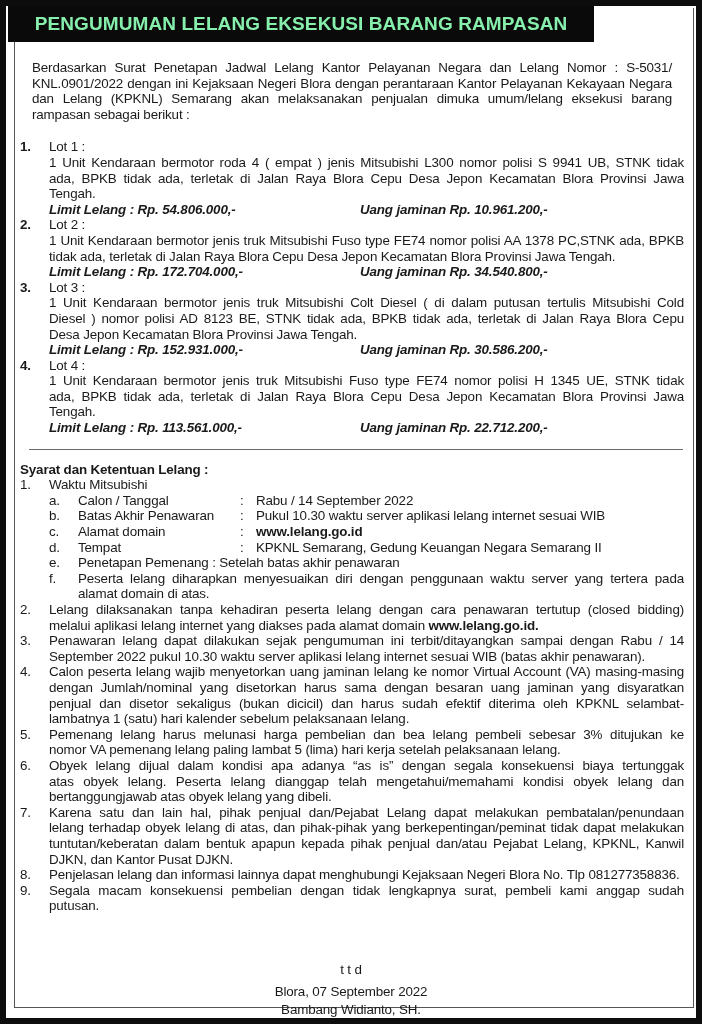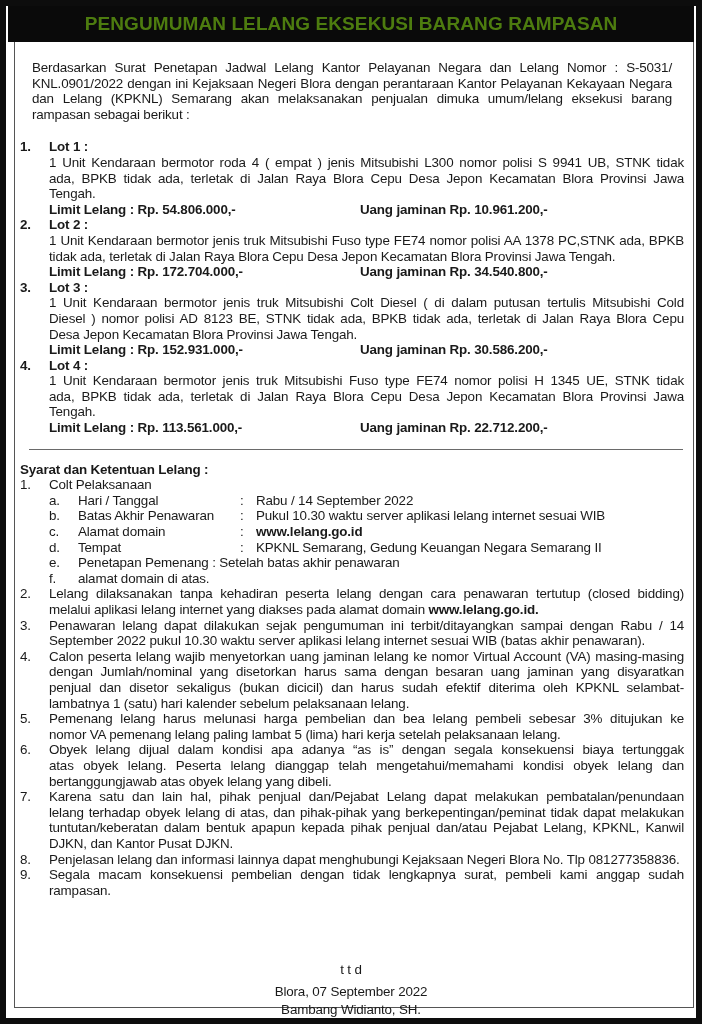--- a/index.html
+++ b/index.html
@@ -11,35 +11,35 @@
     .inner {
       position: absolute; left: 8px; top: 2px; right: 2px; bottom: 10px;
       border: 1px solid #555; border-top: none; box-sizing: border-box;
     }
     .doc {
       position: absolute; left: 0; top: 0; width: 702px; height: 1024px;
       font-family: "Liberation Sans", sans-serif; color: #1a1a1a;
       font-size: 13.4px; line-height: 15.6px; letter-spacing: -0.15px;
     }
     .title-bar {
-      position: absolute; left: 8px; top: 6px; width: 686px; height: 36px;
-      background: #0a0a0a; color: #4d7c0f; text-align: center;
+      position: absolute; left: 8px; top: 6px; width: 586px; height: 36px;
+      background: #0a0a0a; color: #86efac; text-align: center;
       font-weight: bold; font-size: 19px; line-height: 36px; letter-spacing: 0.1px;
     }
     .body { position: absolute; left: 20px; top: 48px; width: 664px; }
     .intro { text-align: justify; text-align-last: left; margin: 12px; }
     .intro-line { display: block; text-align: justify; text-align-last: justify; }
     .intro-line.last { text-align-last: left; }
     .lots { margin-top: 17px; }
     .lot { position: relative; padding-left: 29px; }
     .lot-num { position: absolute; left: 0; top: 0; font-weight: bold; }
-    .lot-label { font-weight: bold; display: block; }
+    .lot-label { font-weight: normal; display: block; }
     .jl { display: block; text-align: justify; text-align-last: justify; }
     .jl.last { text-align-last: left; }
-    .limit-row { display: flex; font-weight: bold; }
+    .limit-row { display: flex; font-weight: bold; font-style: italic; }
     .limit-row .limit { width: 311px; }
     .sep {
       height: 0; border-top: 1px solid #6a6a6a; margin: 13px 1px 12px 9px;
     }
     .terms-heading { font-weight: bold; display: block; }
     .term { position: relative; padding-left: 29px; }
     .term-num { position: absolute; left: 0; top: 0; }
     .sub { position: relative; padding-left: 58px; }
     .sub-letter { position: absolute; left: 29px; top: 0; }
     .sub-key { display: inline-block; width: 162px; }
@@ -116,44 +116,45 @@
       </div>
     </div>
 
     <div class="sep"></div>
 
     <div class="terms">
       <span class="terms-heading">Syarat dan Ketentuan Lelang :</span>
 
       <div class="term">
         <span class="term-num">1.</span>
-        <span>Colt Pelaksanaan</span>
+        <span>Waktu Mitsubishi</span>
       </div>
       <div class="sub">
         <span class="sub-letter">a.</span>
-        <span class="sub-key">Hari / Tanggal</span><span class="sub-colon">:</span><span>Rabu / 14 September 2022</span>
+        <span class="sub-key">Calon / Tanggal</span><span class="sub-colon">:</span><span>Rabu / 14 September 2022</span>
       </div>
       <div class="sub">
         <span class="sub-letter">b.</span>
         <span class="sub-key">Batas Akhir Penawaran</span><span class="sub-colon">:</span><span>Pukul 10.30 waktu server aplikasi lelang internet sesuai WIB</span>
       </div>
       <div class="sub">
         <span class="sub-letter">c.</span>
         <span class="sub-key">Alamat domain</span><span class="sub-colon">:</span><span class="bold">www.lelang.go.id</span>
       </div>
       <div class="sub">
         <span class="sub-letter">d.</span>
         <span class="sub-key">Tempat</span><span class="sub-colon">:</span><span>KPKNL Semarang, Gedung Keuangan Negara Semarang II</span>
       </div>
       <div class="sub">
         <span class="sub-letter">e.</span>
         <span>Penetapan Pemenang : Setelah batas akhir penawaran</span>
       </div>
       <div class="sub">
         <span class="sub-letter">f.</span>
+        <span class="jl">Peserta lelang diharapkan menyesuaikan diri dengan penggunaan waktu server yang tertera pada</span>
         <span class="jl last">alamat domain di atas.</span>
       </div>
 
       <div class="term">
         <span class="term-num">2.</span>
         <span class="jl">Lelang dilaksanakan tanpa kehadiran peserta lelang dengan cara penawaran tertutup (closed bidding)</span>
         <span class="jl last"><span>melalui aplikasi lelang internet yang diakses pada alamat domain </span><span class="bold">www.lelang.go.id.</span></span>
       </div>
 
       <div class="term">
@@ -192,21 +193,21 @@
       </div>
 
       <div class="term">
         <span class="term-num">8.</span>
         <span class="jl last">Penjelasan lelang dan informasi lainnya dapat menghubungi Kejaksaan Negeri Blora No. Tlp 081277358836.</span>
       </div>
 
       <div class="term">
         <span class="term-num">9.</span>
         <span class="jl">Segala macam konsekuensi pembelian dengan tidak lengkapnya surat, pembeli kami anggap sudah</span>
-        <span class="jl last">rampasan.</span>
+        <span class="jl last">putusan.</span>
       </div>
     </div>
   </div>
 
   <div class="sign" style="top:984px;">Blora, 07 September 2022</div>
   <div class="sign" style="top:962px;">t t d</div>
   <div class="sign" style="top:1002px;">Bambang Widianto, SH.</div>
 </div>
 
 </body></html>

